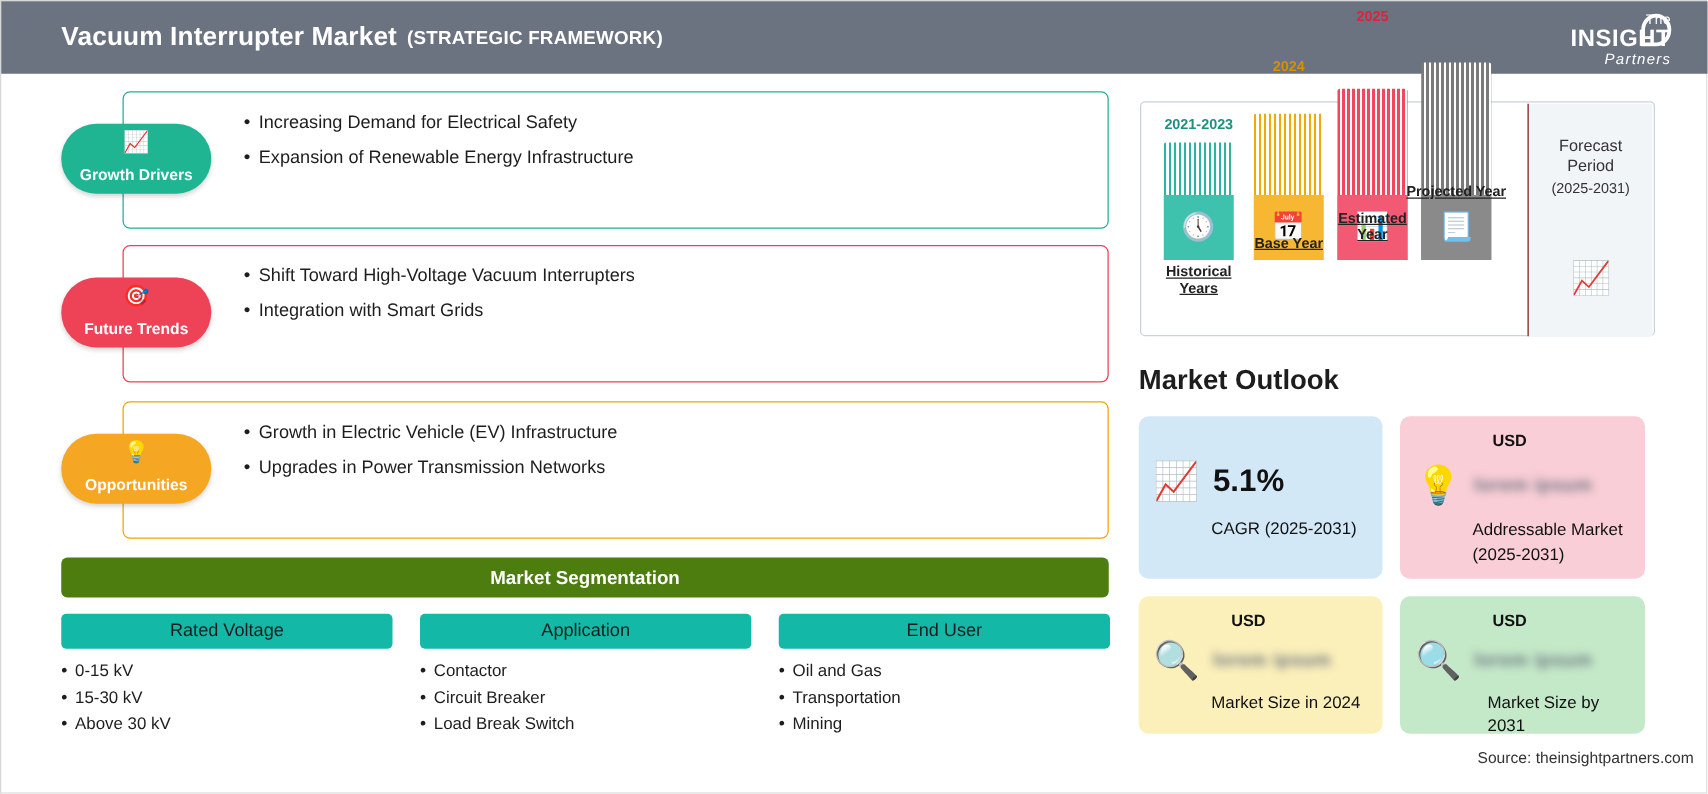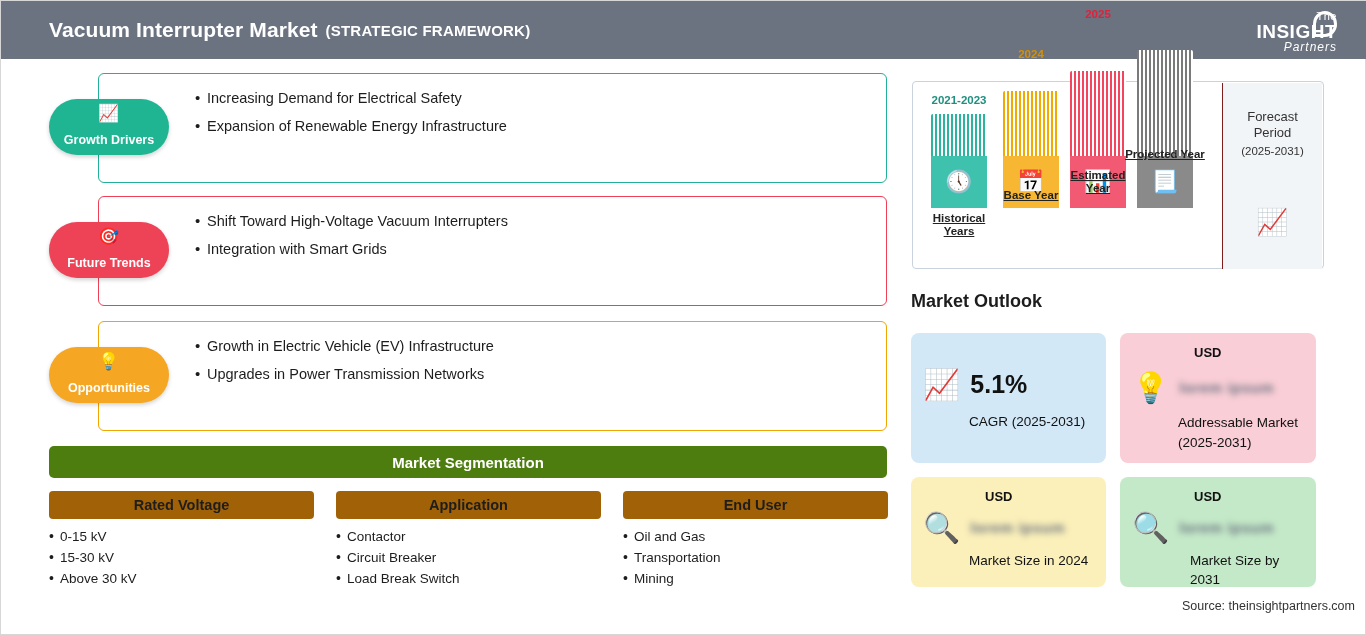--- a/index.html
+++ b/index.html
@@ -109,23 +109,23 @@
     width: 838px; height: 32px;
     background: #4d7c0f; border-radius: 5px;
     color: #ffffff; font-size: 15px; font-weight: bold;
     display: flex; align-items: center; justify-content: center;
   }
   .seg-col { position: absolute; top: 432px; width: 265px; }
   .seg-col.c1 { left: 48px; }
   .seg-col.c2 { left: 335px; }
   .seg-col.c3 { left: 622px; }
   .seg-head {
-    height: 28px; background: #a16207; border-radius: 4px;
+    height: 28px; background: #14b8a6; border-radius: 4px;
     display: flex; align-items: center; justify-content: center;
-    font-size: 14.5px; font-weight: bold; color: #1d1d1d;
+    font-size: 14.5px; font-weight: normal; color: #1d1d1d;
   }
   .seg-list { margin-top: 10px; }
   .seg-list li {
     list-style: none; font-size: 13.5px; color: #1d1d1d;
     margin-bottom: 6px; padding-left: 11px; position: relative;
   }
   .seg-list li:before {
     content: "\2022"; position: absolute; left: 0; top: -1px; font-size: 14px;
   }
 
@@ -167,21 +167,21 @@
   }
   .forecast-panel .t1 { font-size: 13px; color: #333; line-height: 16px; }
   .forecast-panel .t2 { font-size: 11.5px; color: #333; margin-top: 4px; }
   .forecast-art {
     position: absolute; bottom: 8px; left: 8px; width: 84px; height: 54px;
     font-size: 26px; color: #2b78c8; text-align: center;
   }
 
   .outlook-title {
     position: absolute; left: 10px; top: 232px;
-    font-size: 18px; font-weight: bold; color: #1d1d1d;
+    font-size: 22px; font-weight: bold; color: #1d1d1d;
   }
 
   .stat {
     position: absolute; border-radius: 8px; padding: 12px;
   }
   .stat.blue   { left: 10px;  top: 274px; width: 195px; height: 130px; background: #d3e8f7; }
   .stat.pink   { left: 219px; top: 274px; width: 196px; height: 130px; background: #f9ced6; }
   .stat.yellow { left: 10px;  top: 418px; width: 195px; height: 110px; background: #fbf0ba; }
   .stat.green  { left: 219px; top: 418px; width: 196px; height: 110px; background: #c4e9c8; }
 

